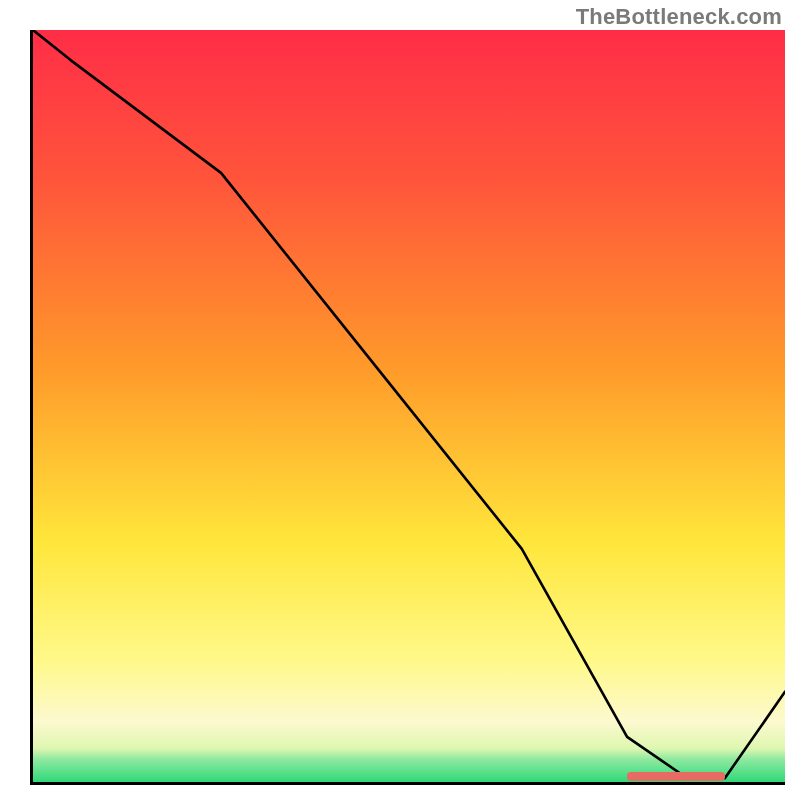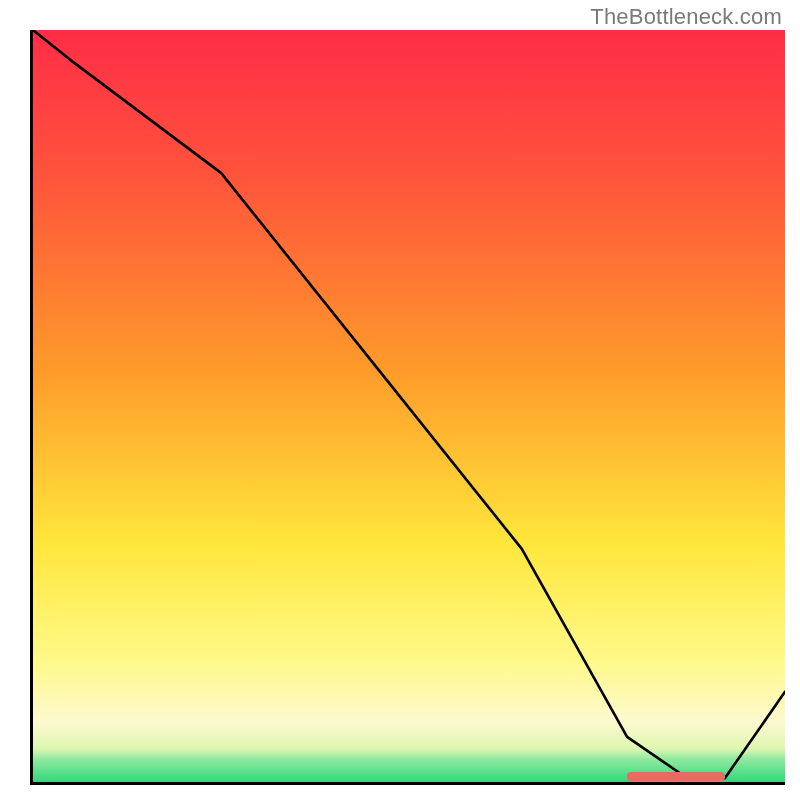--- a/index.html
+++ b/index.html
@@ -9,21 +9,21 @@
     height: 800px;
     background: #ffffff;
     font-family: Arial, Helvetica, sans-serif;
     position: relative;
   }
   .attribution {
     position: absolute;
     top: 4px;
     right: 18px;
     font-size: 22px;
-    font-weight: 400;
+    font-weight: 700;
     color: #7a7a7a;
     letter-spacing: 0.2px;
   }
   .plot-area {
     position: absolute;
     top: 30px;
     left: 30px;
     width: 755px;
     height: 755px;
     border: 3px solid #000;

